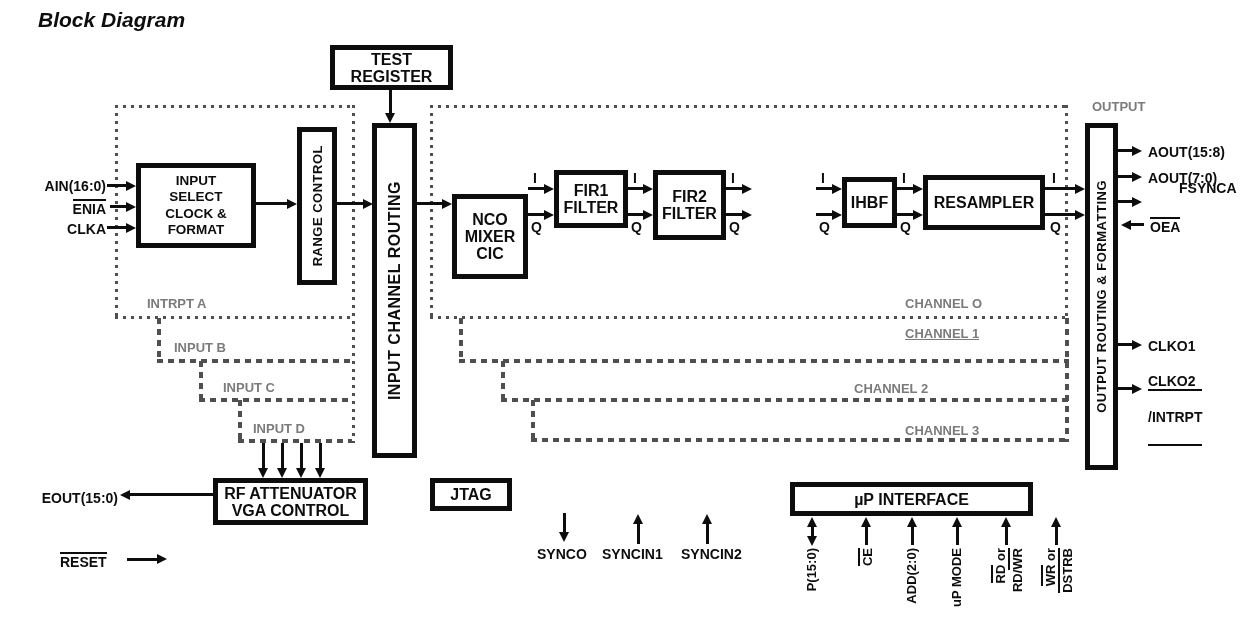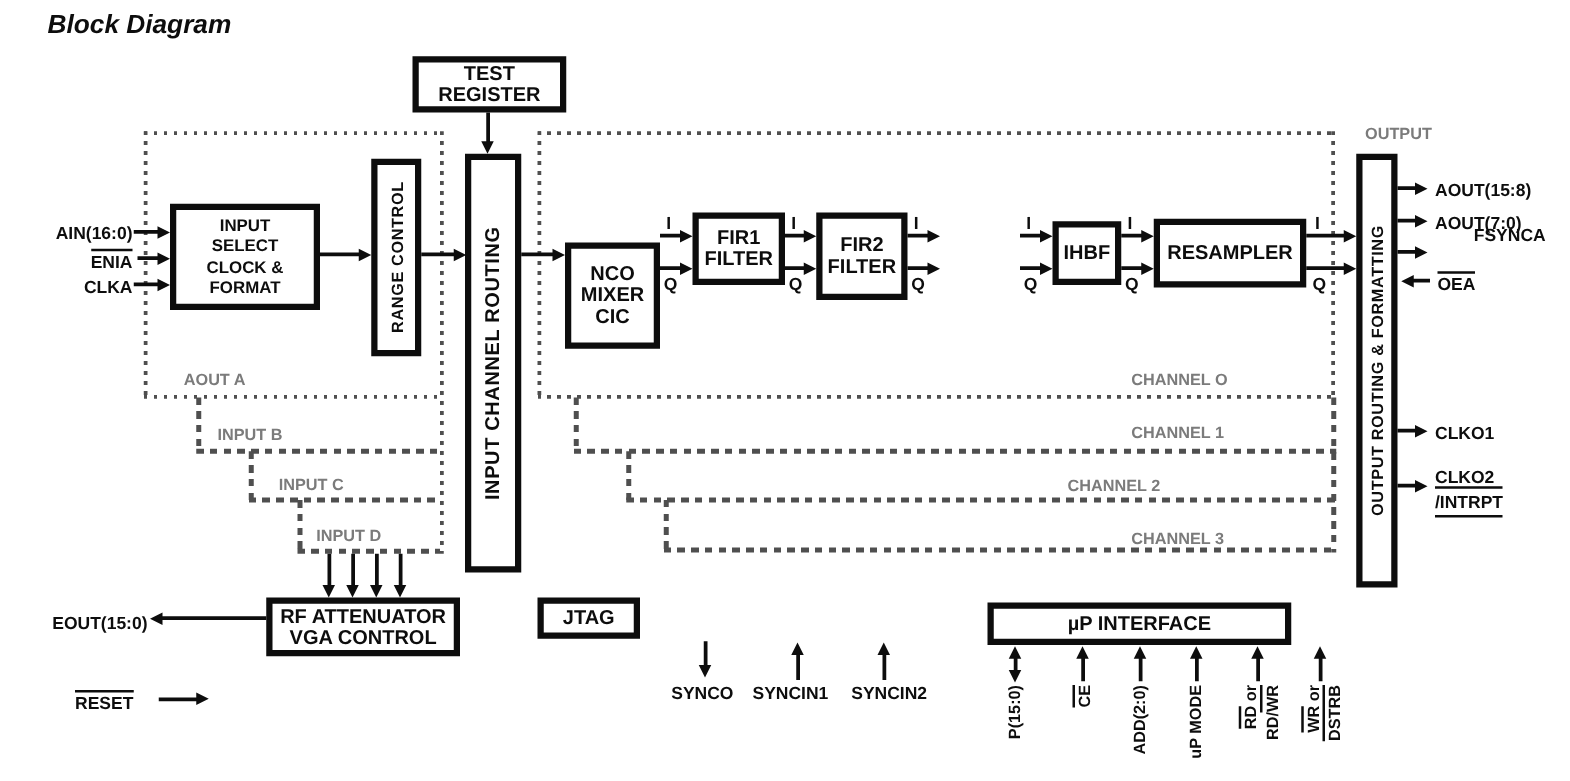--- a/index.html
+++ b/index.html
@@ -16,21 +16,21 @@
   .ad{position:absolute;width:0;height:0;border-left:5px solid transparent;border-right:5px solid transparent;border-top:10px solid #0d0d0d;}
   .dotH{position:absolute;height:3px;background:repeating-linear-gradient(90deg,var(--dg) 0 3px,transparent 3px 8px);}
   .dotV{position:absolute;width:3px;background:repeating-linear-gradient(180deg,var(--dg) 0 3px,transparent 3px 8px);}
   .dashH{position:absolute;height:4px;background:repeating-linear-gradient(90deg,var(--dg) 0 6px,transparent 6px 11px);}
   .dashV{position:absolute;width:4px;background:repeating-linear-gradient(180deg,var(--dg) 0 6px,transparent 6px 11px);}
   .gl{position:absolute;color:#7b7b7b;font-weight:bold;font-size:13px;white-space:nowrap;}
   .pin{position:absolute;font-weight:bold;font-size:14px;white-space:nowrap;}
   .ra{text-align:right;}
   .iq{position:absolute;font-weight:bold;font-size:14px;}
   .ov{display:inline-block;border-top:2px solid #0d0d0d;padding-top:1px;line-height:1.05;}
-  .ov2{display:inline-block;border-top:2px solid #0d0d0d;border-bottom:2px solid #0d0d0d;padding:3px 0;line-height:1.05;}
+  .ov2{display:inline-block;border-top:2px solid #0d0d0d;border-bottom:2px solid #0d0d0d;padding:19px 0;line-height:1.05;}
   .rot{position:absolute;transform:rotate(-90deg);transform-origin:top left;
     font-weight:bold;font-size:13px;line-height:15px;text-align:right;white-space:nowrap;}
   .title{position:absolute;left:38px;top:8px;font-size:21px;font-weight:bold;font-style:italic;}
 </style>
 </head>
 <body>
 
 <div id="canvas">
 
   <div class="title">Block Diagram</div>
@@ -51,26 +51,26 @@
   <div class="dotV" style="left:1065px;top:105px;height:213px;"></div>
   <div class="dotH" style="left:430px;top:316px;width:638px;"></div>
   <div class="dashV" style="left:1065px;top:318px;height:124px;"></div>
   <div class="dashV" style="left:459px;top:318px;height:43px;"></div>
   <div class="dashH" style="left:459px;top:359px;width:610px;"></div>
   <div class="dashV" style="left:501px;top:361px;height:39px;"></div>
   <div class="dashH" style="left:501px;top:398px;width:568px;"></div>
   <div class="dashV" style="left:531px;top:400px;height:40px;"></div>
   <div class="dashH" style="left:531px;top:438px;width:538px;"></div>
 
-  <div class="gl" style="left:147px;top:296px;">AOUT A</div>
+  <div class="gl" style="left:147px;top:296px;">INTRPT A</div>
   <div class="gl" style="left:174px;top:340px;">INPUT B</div>
   <div class="gl" style="left:223px;top:380px;">INPUT C</div>
   <div class="gl" style="left:253px;top:421px;">INPUT D</div>
   <div class="gl" style="left:905px;top:296px;">CHANNEL O</div>
-  <div class="gl" style="left:905px;top:338px;">CHANNEL 1</div>
+  <div class="gl" style="left:905px;top:326px;text-decoration:underline;">CHANNEL 1</div>
   <div class="gl" style="left:854px;top:381px;">CHANNEL 2</div>
   <div class="gl" style="left:905px;top:423px;">CHANNEL 3</div>
   <div class="gl" style="left:1092px;top:99px;">OUTPUT</div>
 
   <div class="box" style="left:330px;top:45px;width:123px;height:45px;">
     <div>TEST</div>
     <div>REGISTER</div>
   </div>
 
   <div class="box" style="left:136px;top:163px;width:120px;height:85px;font-size:13.5px;line-height:16.5px;">

